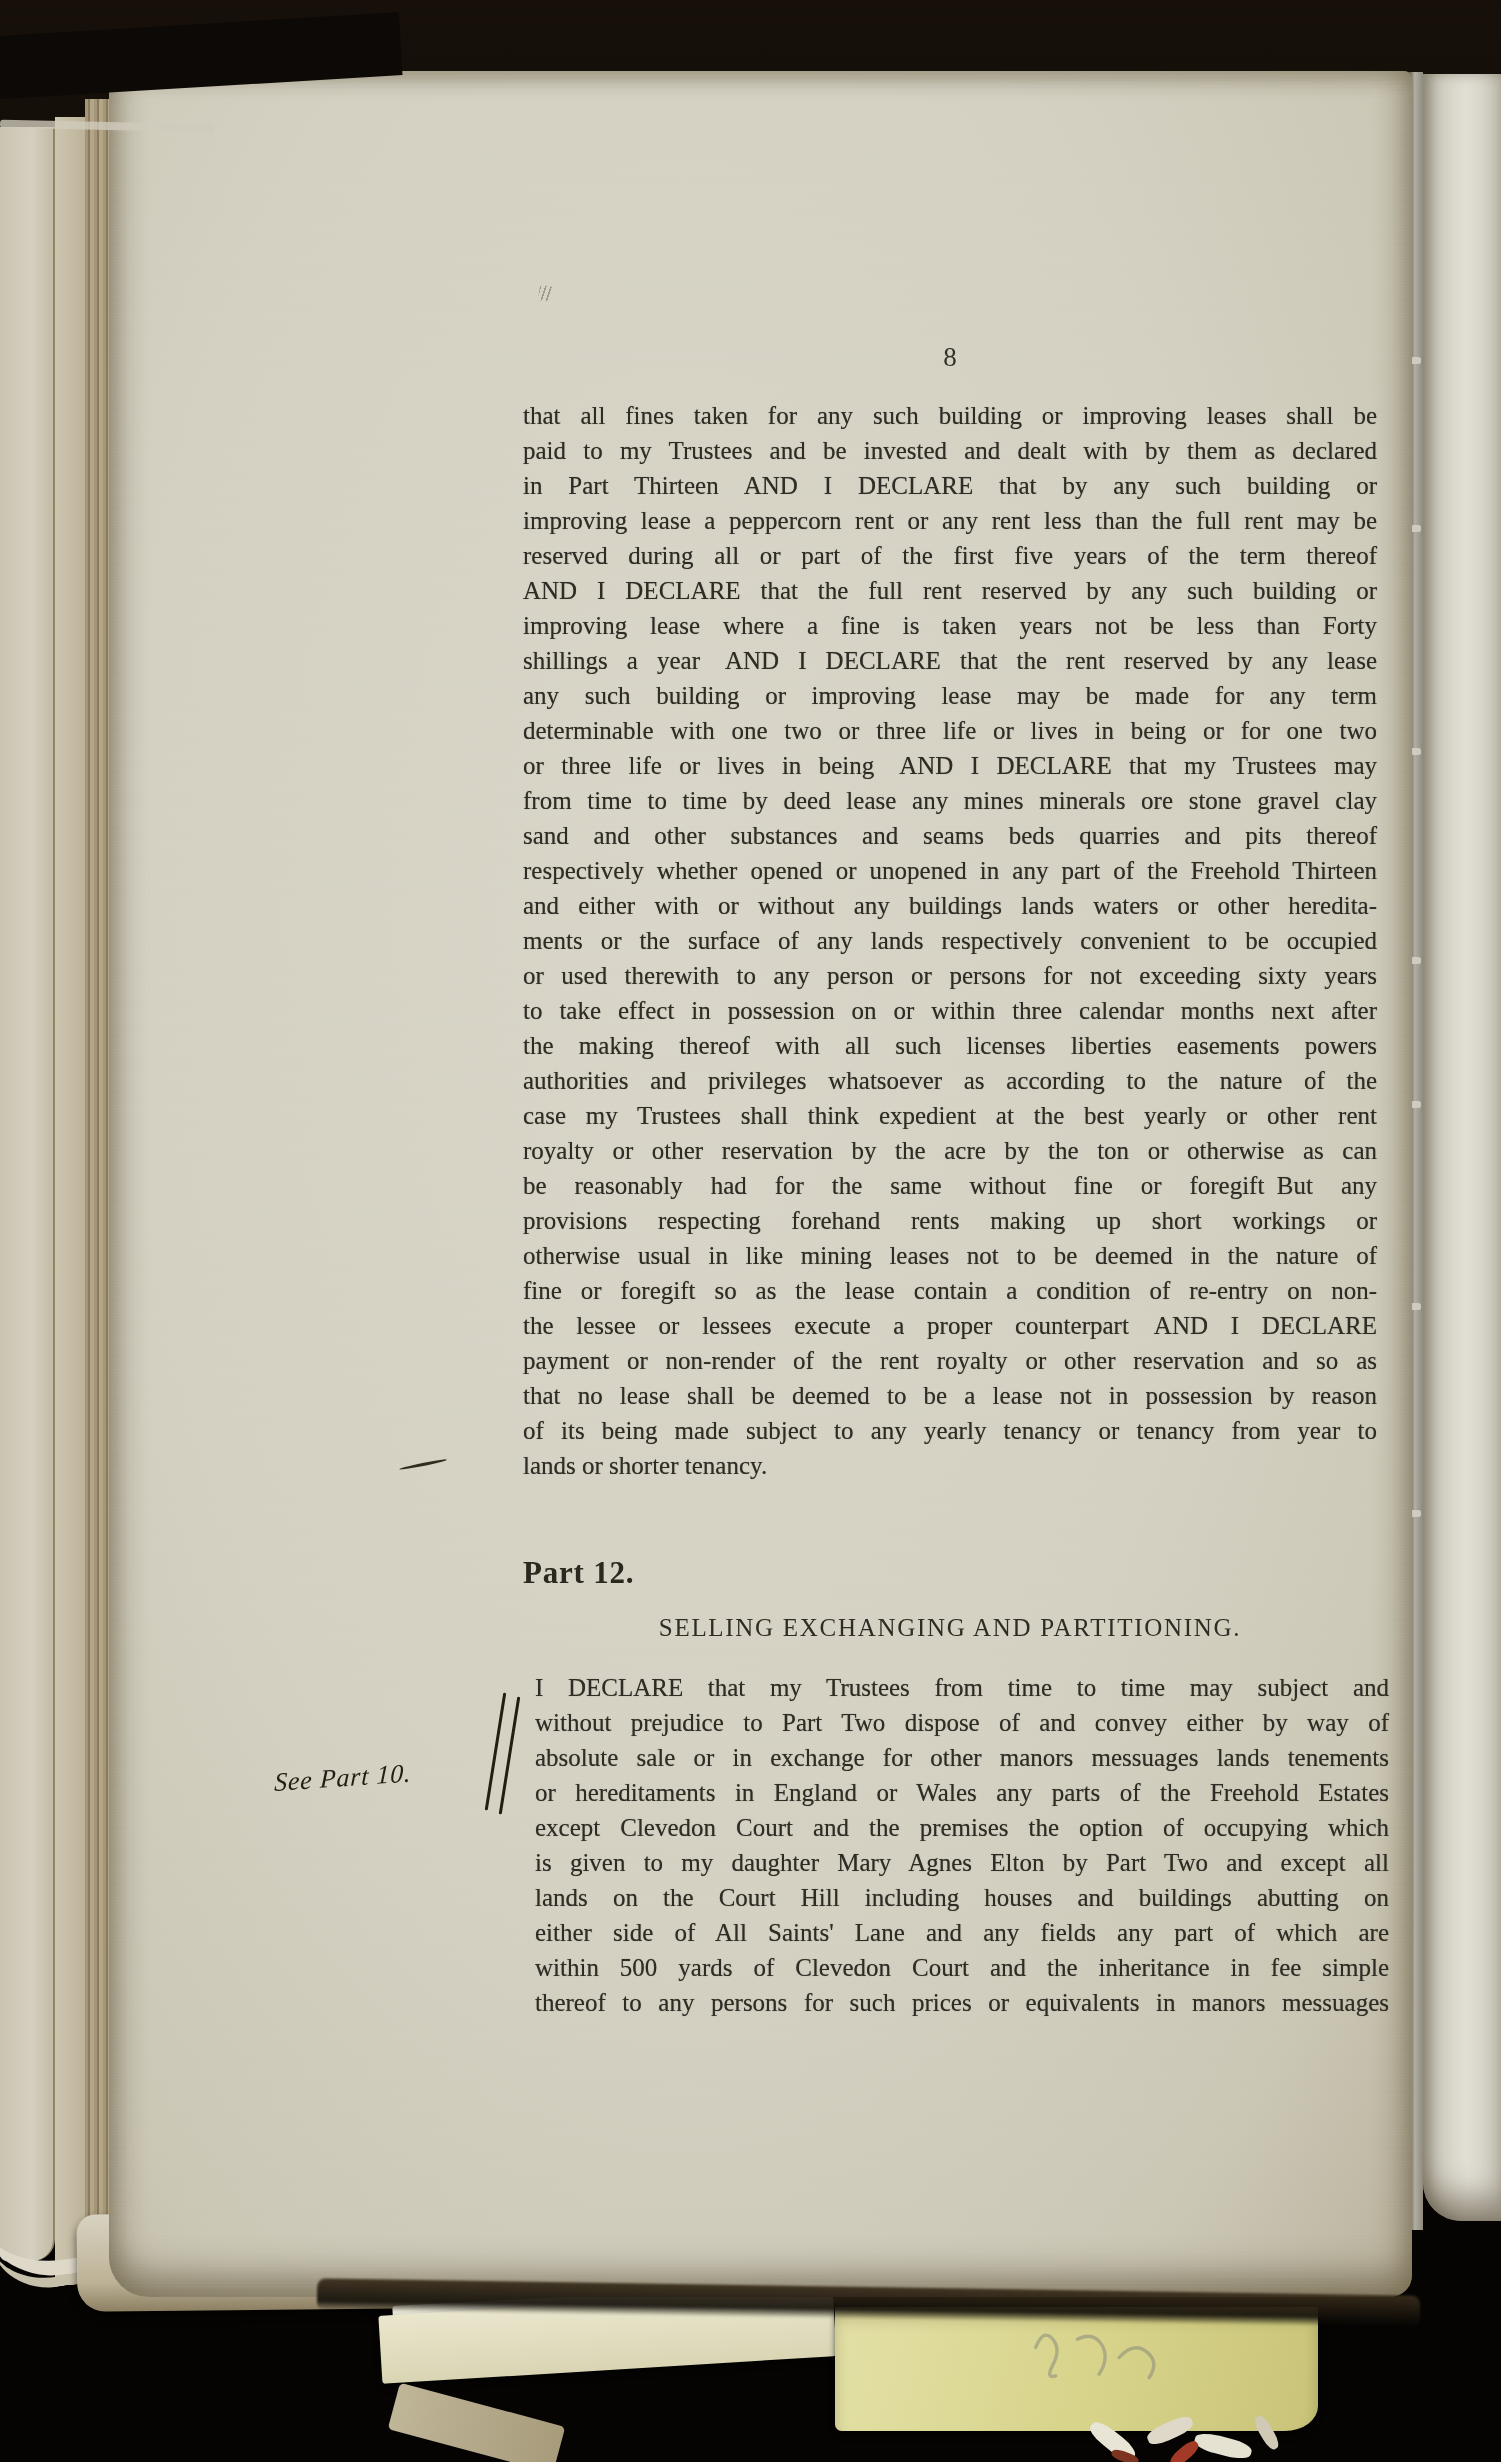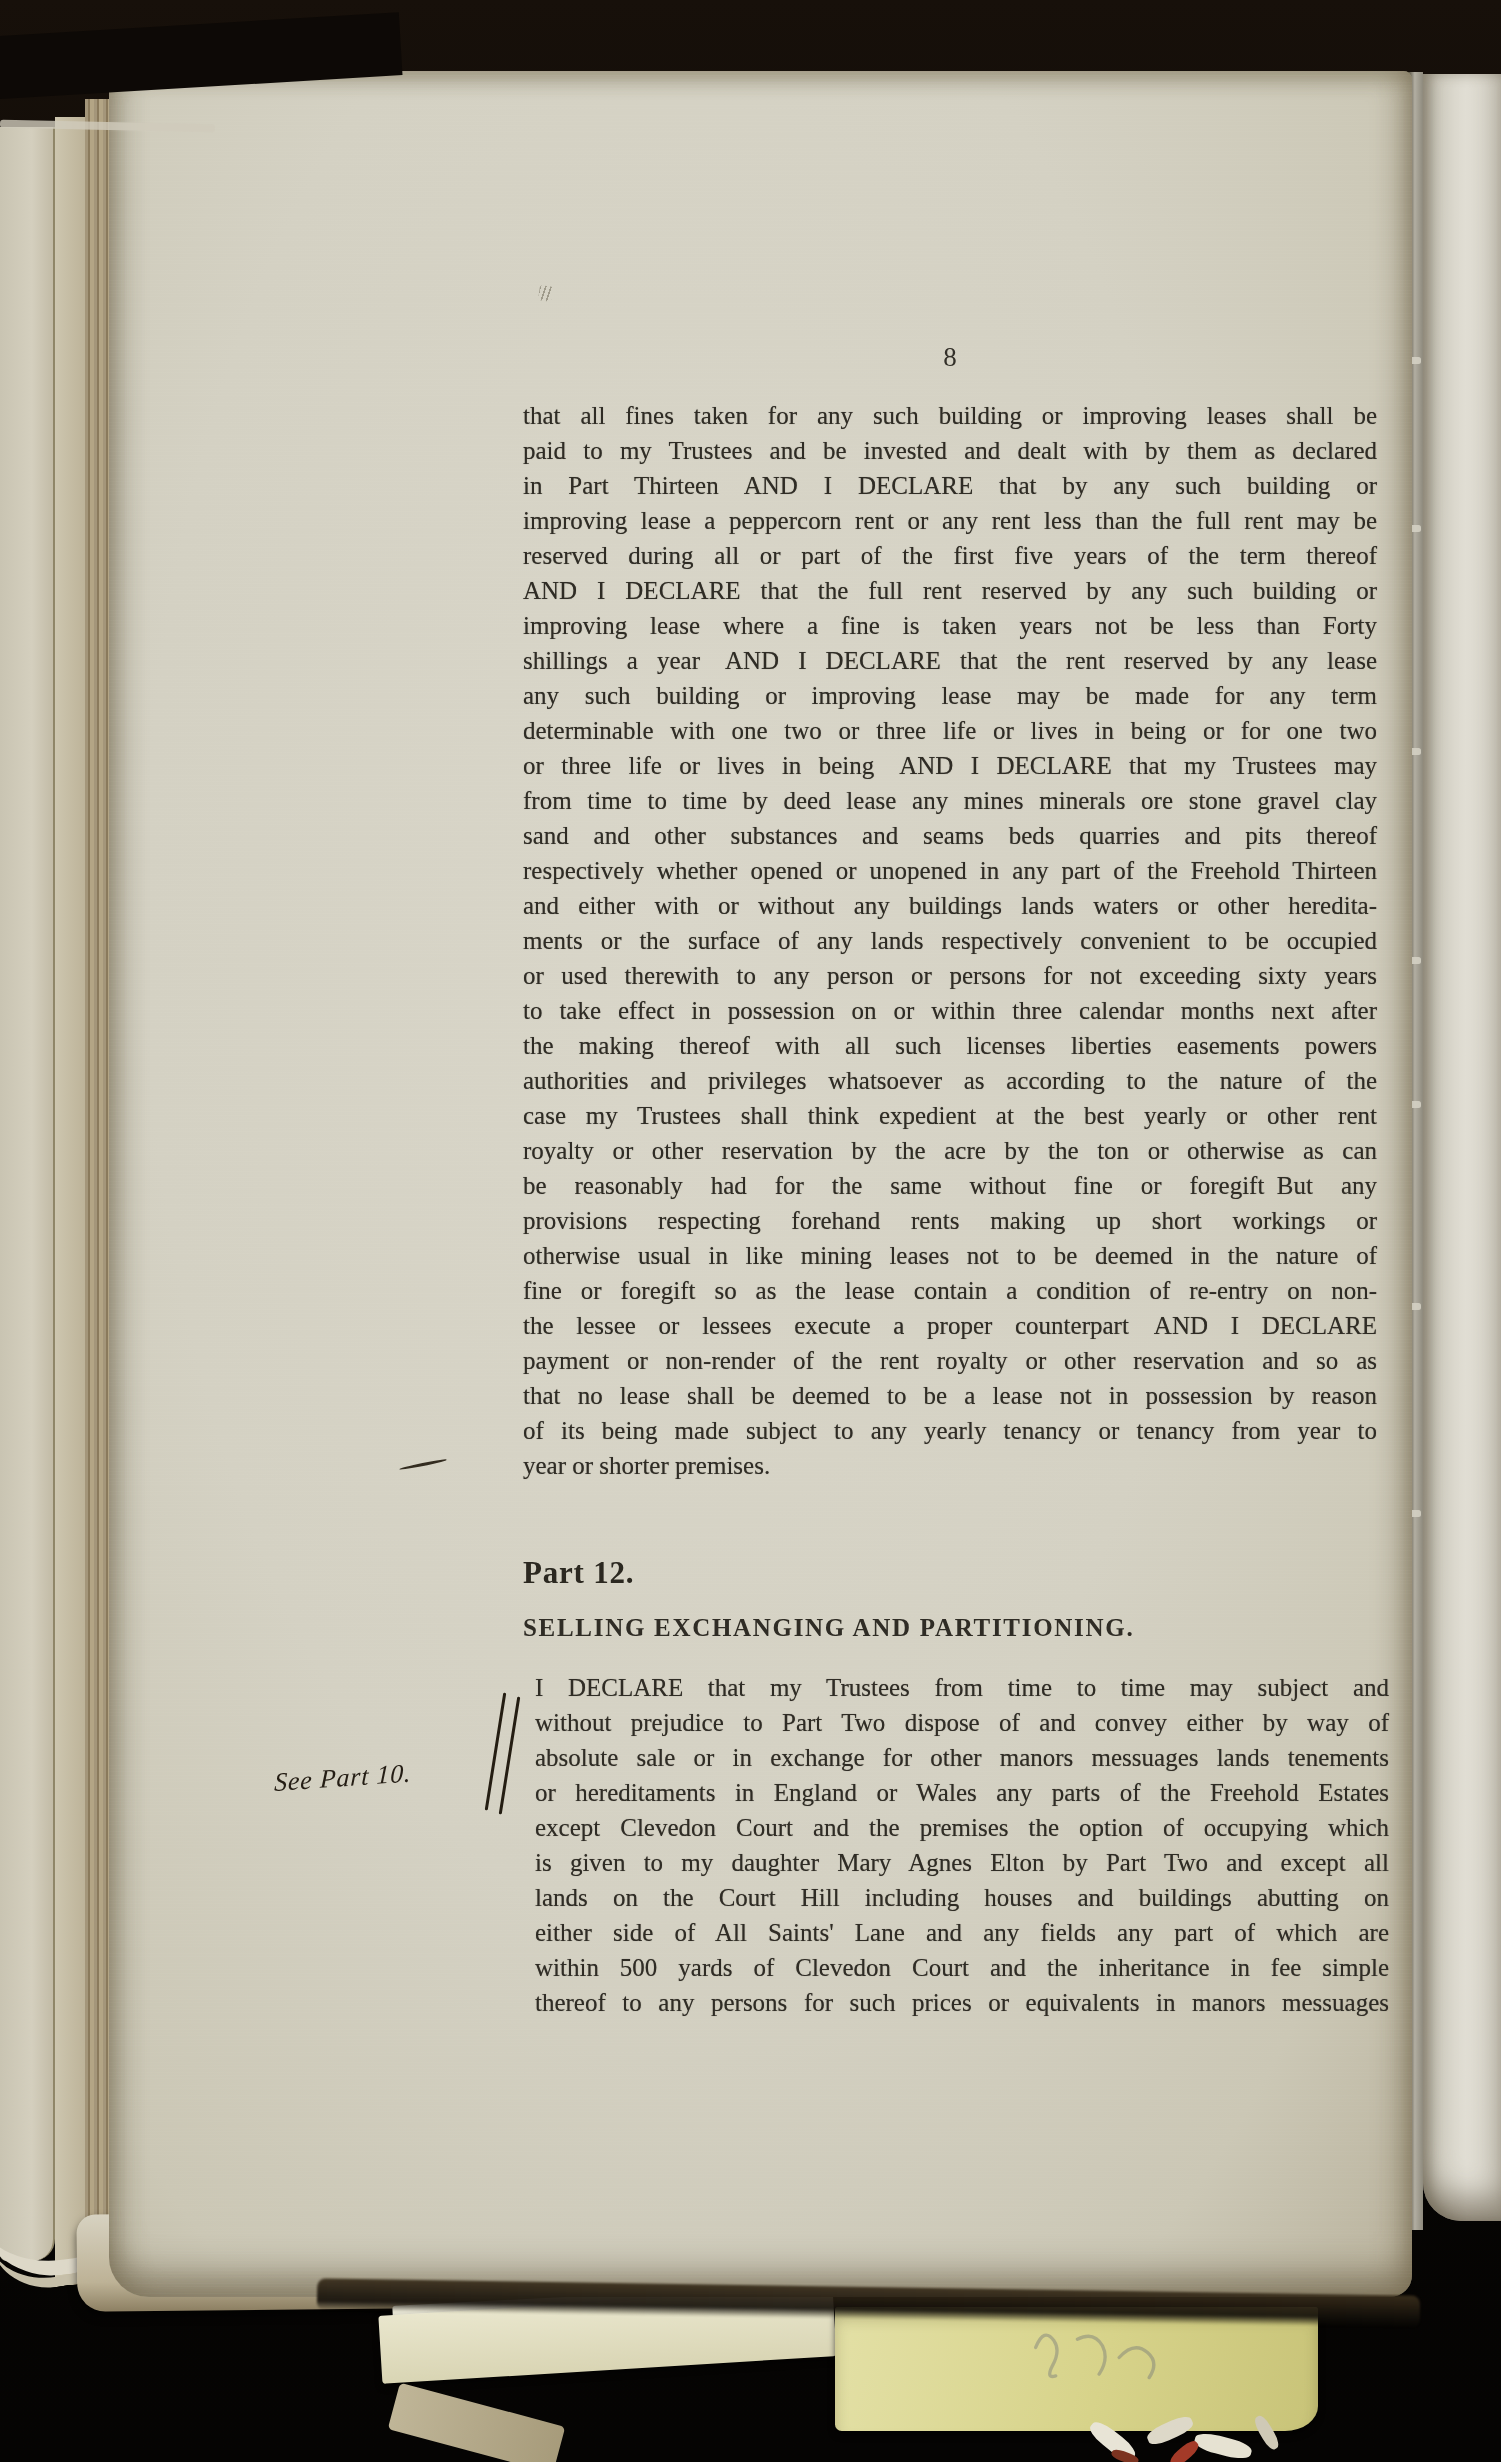--- a/index.html
+++ b/index.html
@@ -36,22 +36,22 @@
   .page-number{position:absolute;left:523px;top:342px;width:854px;text-align:center;
                font-size:27px;color:#34312a;}
   .para{position:absolute;left:523px;width:854px;font-size:25px;line-height:35px;color:#2f2c25;
         text-shadow:0 0 0.8px rgba(47,44,37,.55);}
   .para .tline{text-align:justify;text-align-last:justify;white-space:nowrap;}
   .para.para-1{top:398px;}
   .para.para-1 .tline:last-child{text-align-last:left;}
   .para.para-2{top:1670px;margin-left:12px;}
   .part-heading{position:absolute;left:523px;top:1555px;width:854px;
                 font-size:31px;font-weight:700;letter-spacing:0.8px;color:#2b2820;}
-  .part-subheading{position:absolute;left:523px;top:1614px;width:854px;text-align:left;
-                   font-size:25px;letter-spacing:1.7px;color:#2f2c25;font-weight:bold;}
+  .part-subheading{position:absolute;left:523px;top:1614px;width:854px;text-align:center;
+                   font-size:25px;letter-spacing:1.7px;color:#2f2c25;}
   
   .margin-note{position:absolute;left:274px;top:1761px;width:200px;font-size:26px;font-style:italic;
                color:#241d14;transform:rotate(-4deg) skewX(-6deg);letter-spacing:0.8px;}
   .slash{position:absolute;width:3.3px;height:119px;background:#241d12;border-radius:2.5px;transform:rotate(9deg);}
   .slash.s1{left:494px;top:1692px;}
   .slash.s2{left:508px;top:1696px;}
   .margin-tick{position:absolute;left:399px;top:1463px;width:48px;height:3.3px;background:#332c20;
                border-radius:60% 40% 50% 50%;transform:rotate(-11deg);}
   .smudge{position:absolute;left:539px;top:286px;width:13.4px;height:15px;opacity:.45;
           background:repeating-linear-gradient(100deg,#5a5442 0 1.7px,transparent 1.7px 5px);transform:rotate(8deg);border-radius:2.5px;}
@@ -140,21 +140,21 @@
       <div class="tline">case my Trustees shall think expedient at the best yearly or other rent</div>
       <div class="tline">royalty or other reservation by the acre by the ton or otherwise as can</div>
       <div class="tline">be reasonably had for the same without fine or foregift But any</div>
       <div class="tline">provisions respecting forehand rents making up short workings or</div>
       <div class="tline">otherwise usual in like mining leases not to be deemed in the nature of</div>
       <div class="tline">fine or foregift so as the lease contain a condition of re-entry on non-</div>
       <div class="tline">the lessee or lessees execute a proper counterpart AND I DECLARE</div>
       <div class="tline">payment or non-render of the rent royalty or other reservation and so as</div>
       <div class="tline">that no lease shall be deemed to be a lease not in possession by reason</div>
       <div class="tline">of its being made subject to any yearly tenancy or tenancy from year to</div>
-      <div class="tline">year or shorter premises.</div>
+      <div class="tline">lands or shorter tenancy.</div>
     </div>
 
   <div class="margin-tick"></div>
 
   <div class="part-heading">Part 12.</div>
   <div class="part-subheading">SELLING EXCHANGING AND PARTITIONING.</div>
 
   <div class="margin-note">See Part 10.</div>
   <div class="slash s1"></div>
   <div class="slash s2"></div>

